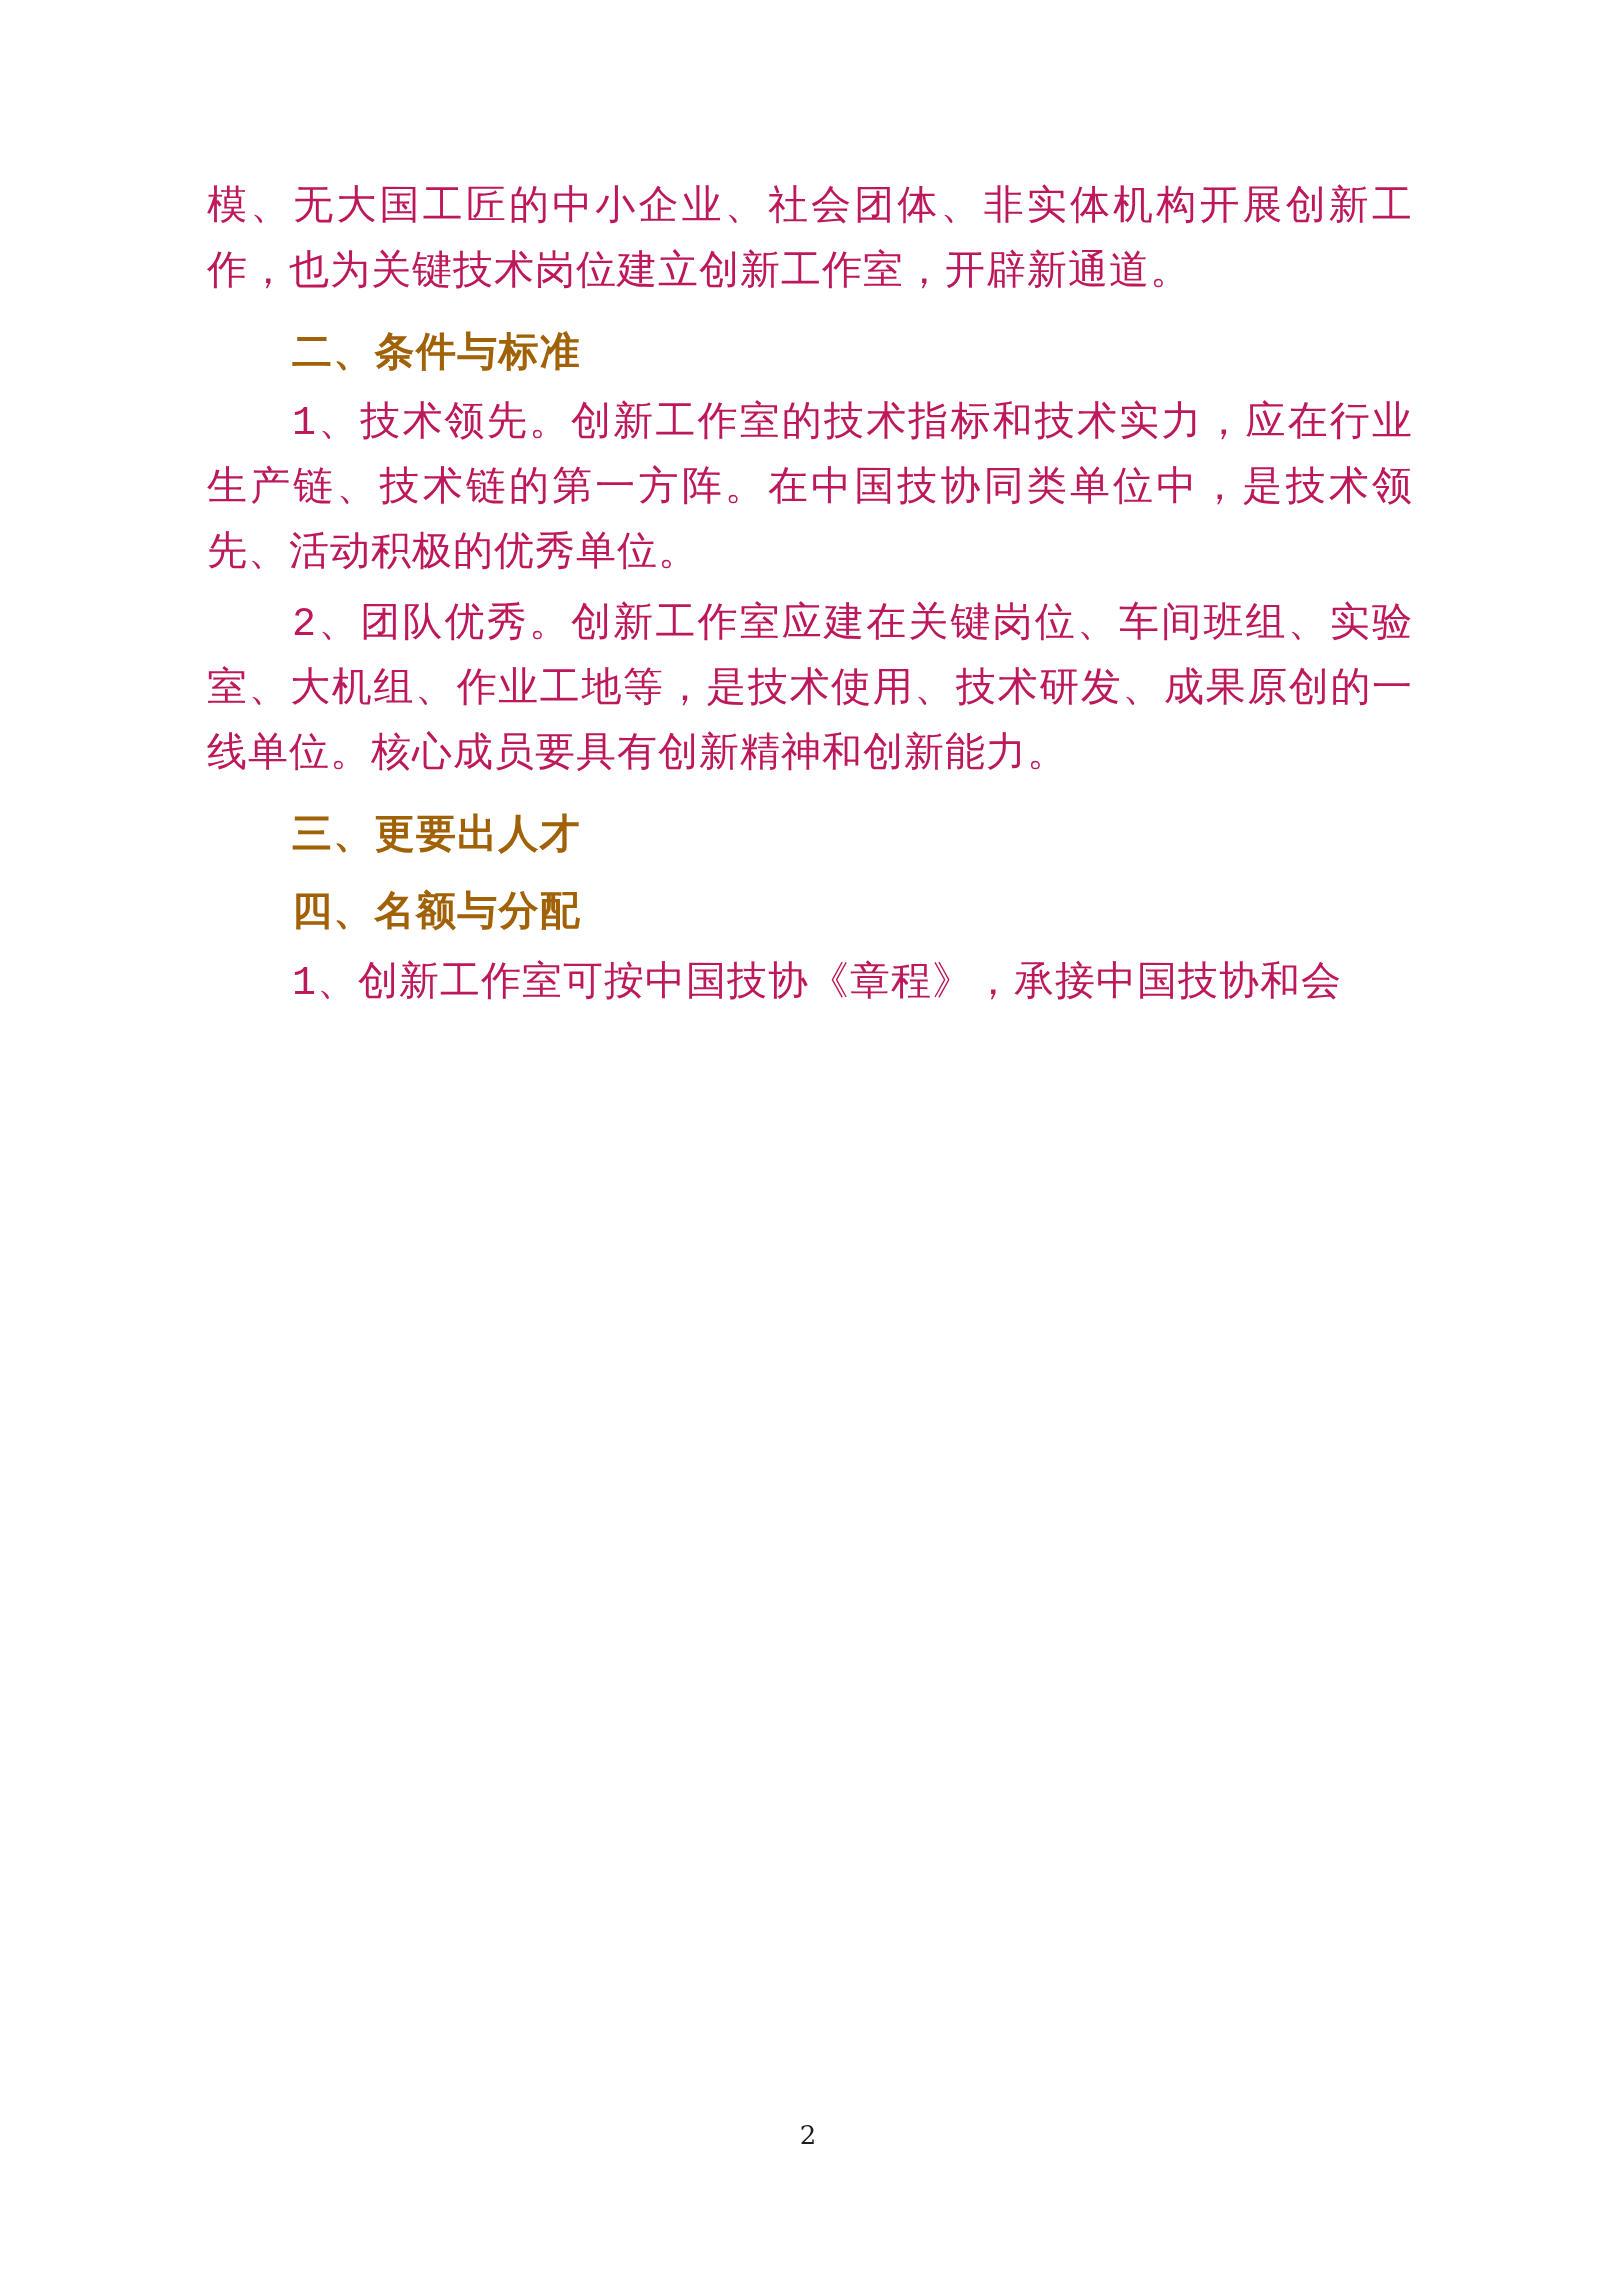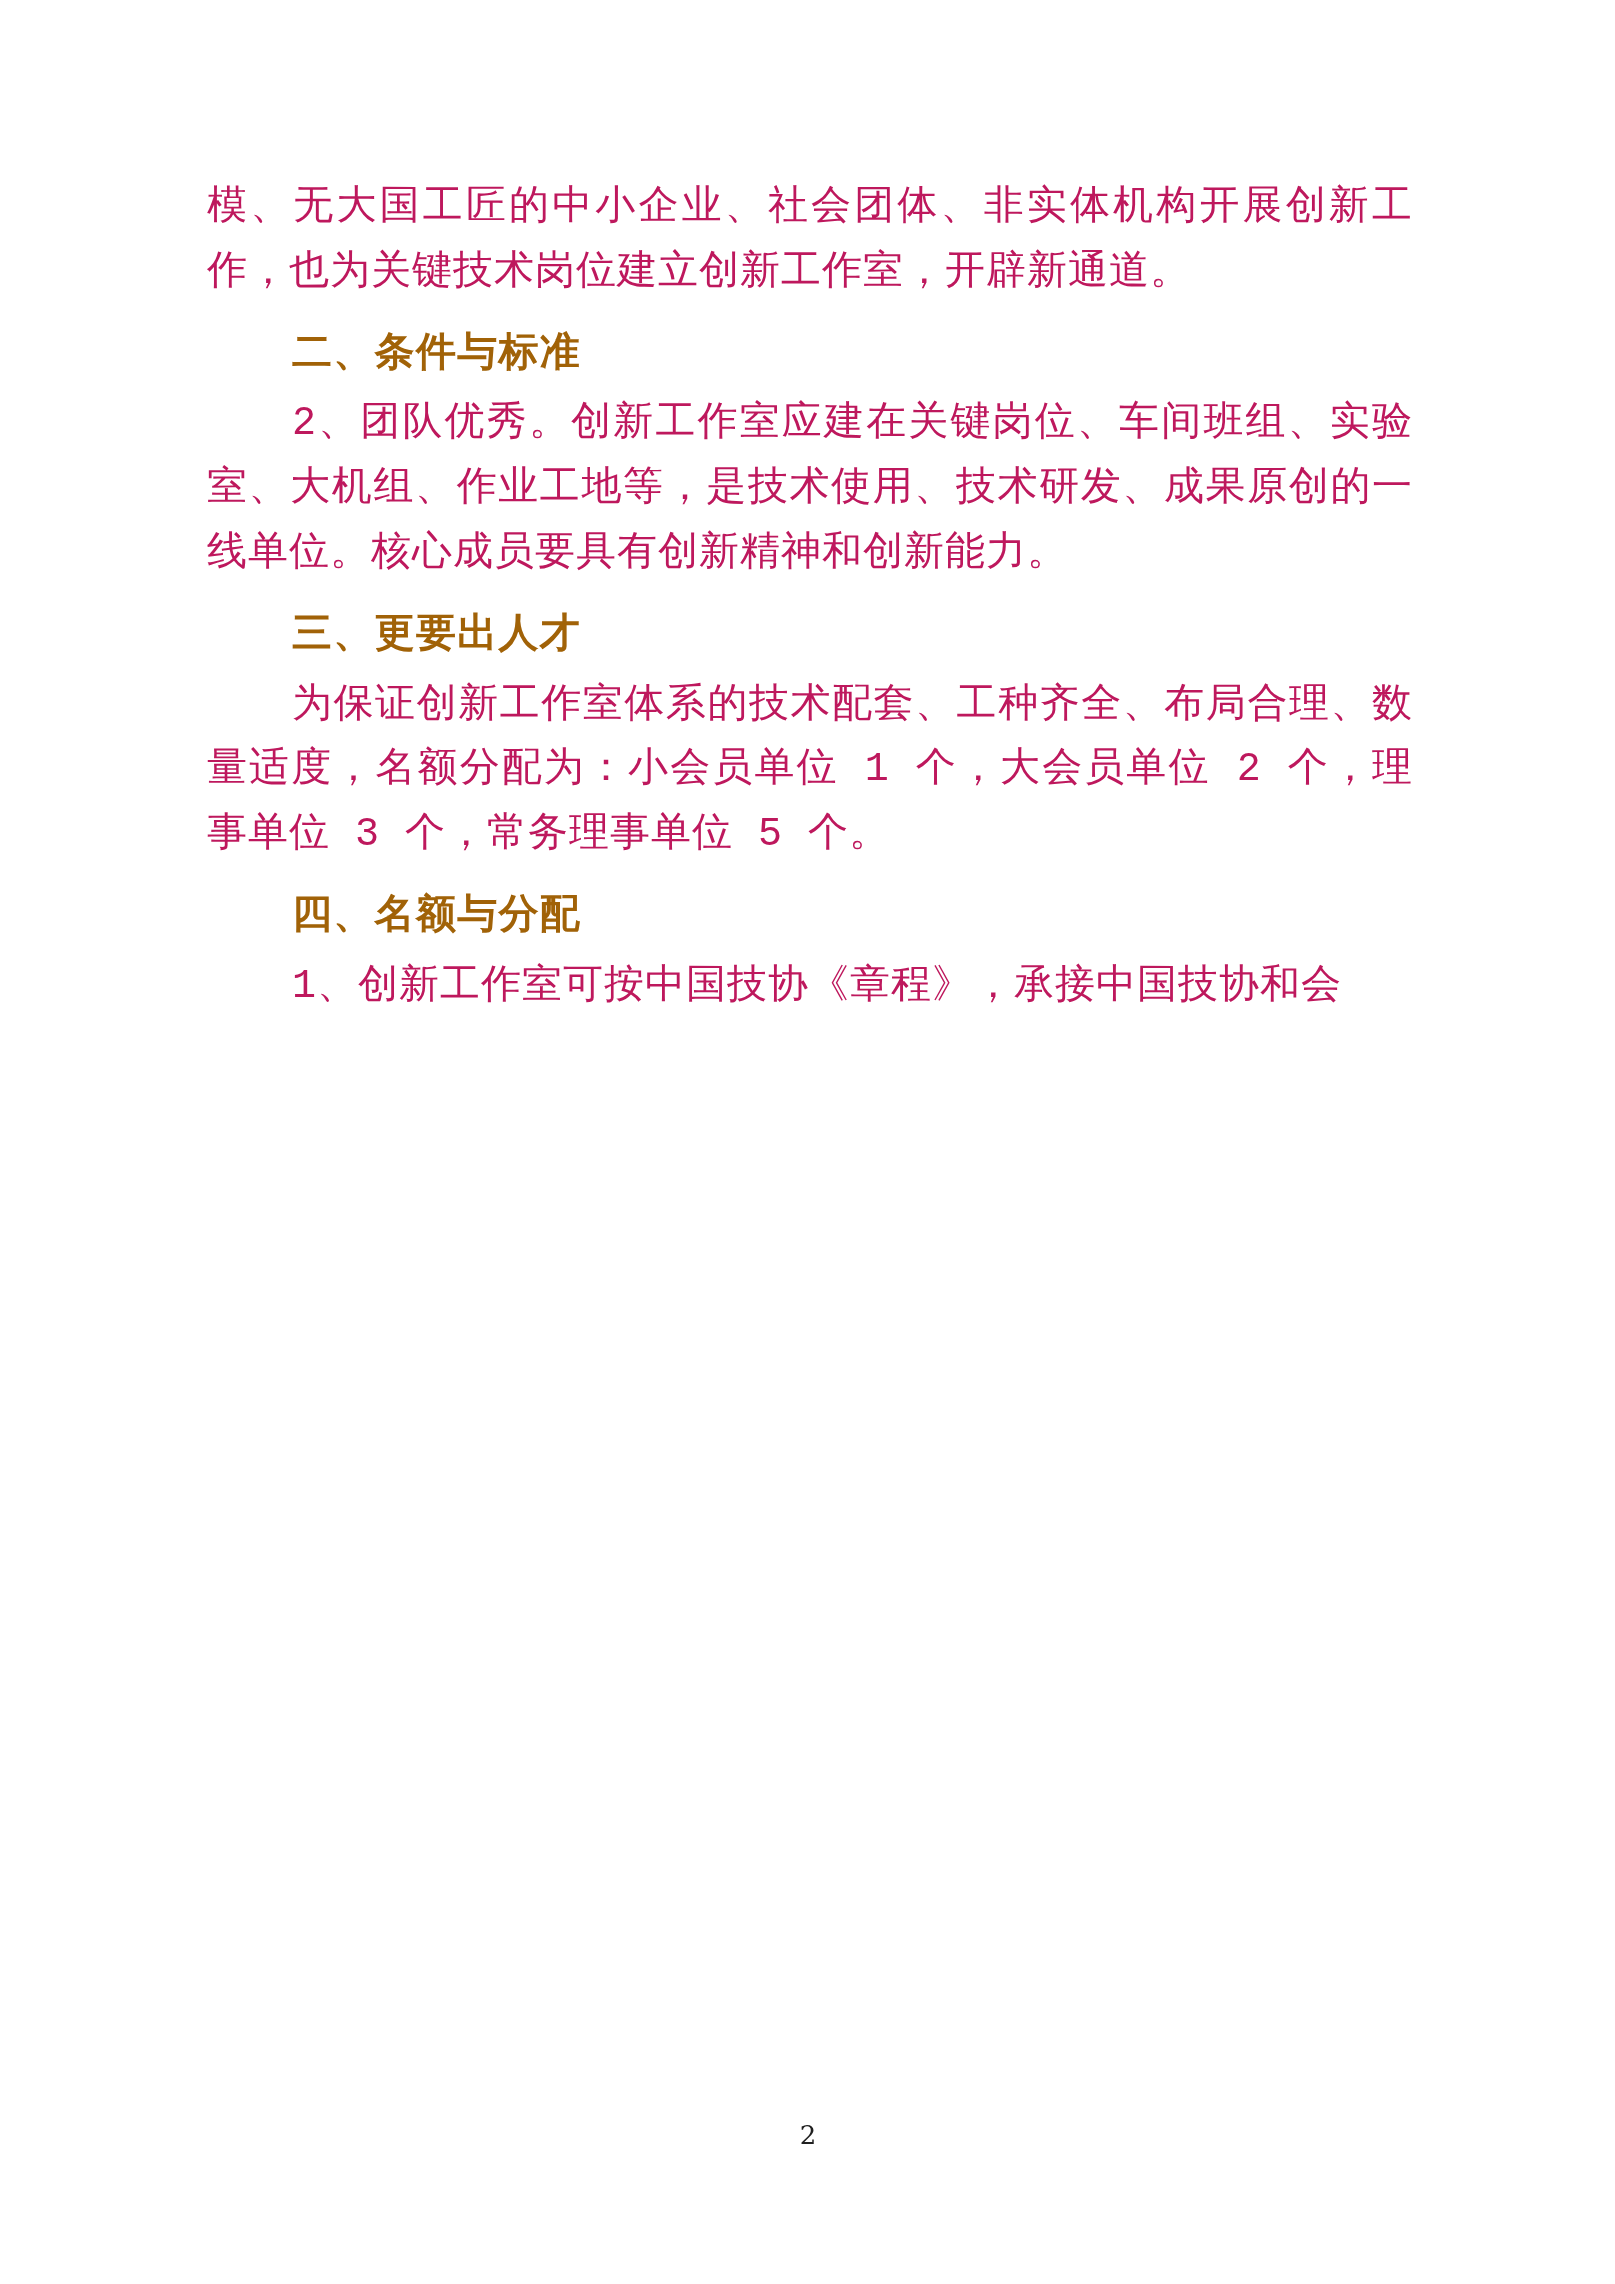--- a/index.html
+++ b/index.html
@@ -62,27 +62,27 @@
 <body>
 
 <div class="page">
 
   <div class="content">
 
     <p class="para">模、无大国工匠的中小企业、社会团体、非实体机构开展创新工作，也为关键技术岗位建立创新工作室，开辟新通道。</p>
 
     <p class="heading">二、条件与标准</p>
 
+    <p class="para indent">1、技术领先。创新工作室的技术指标和技术实力，应在行业生产链、技术链的第一方阵。在中国技协同类单位中，是技术领先、活动积极的优秀单位。</p>
 
     <p class="para indent">2、团队优秀。创新工作室应建在关键岗位、车间班组、实验室、大机组、作业工地等，是技术使用、技术研发、成果原创的一线单位。核心成员要具有创新精神和创新能力。</p>
 
 
     <p class="heading">三、更要出人才</p>
 
-    <p class="para indent">为保证创新工作室体系的技术配套、工种齐全、布局合理、数量适度，名额分配为：小会员单位 1 个，大会员单位 2 个，理事单位 3 个，常务理事单位 5 个。</p>
 
 
     <p class="heading">四、名额与分配</p>
 
     <p class="para indent">1、创新工作室可按中国技协《章程》，承接中国技协和会</p>
 
   </div>
 
   <div class="pagenum">2</div>
 

